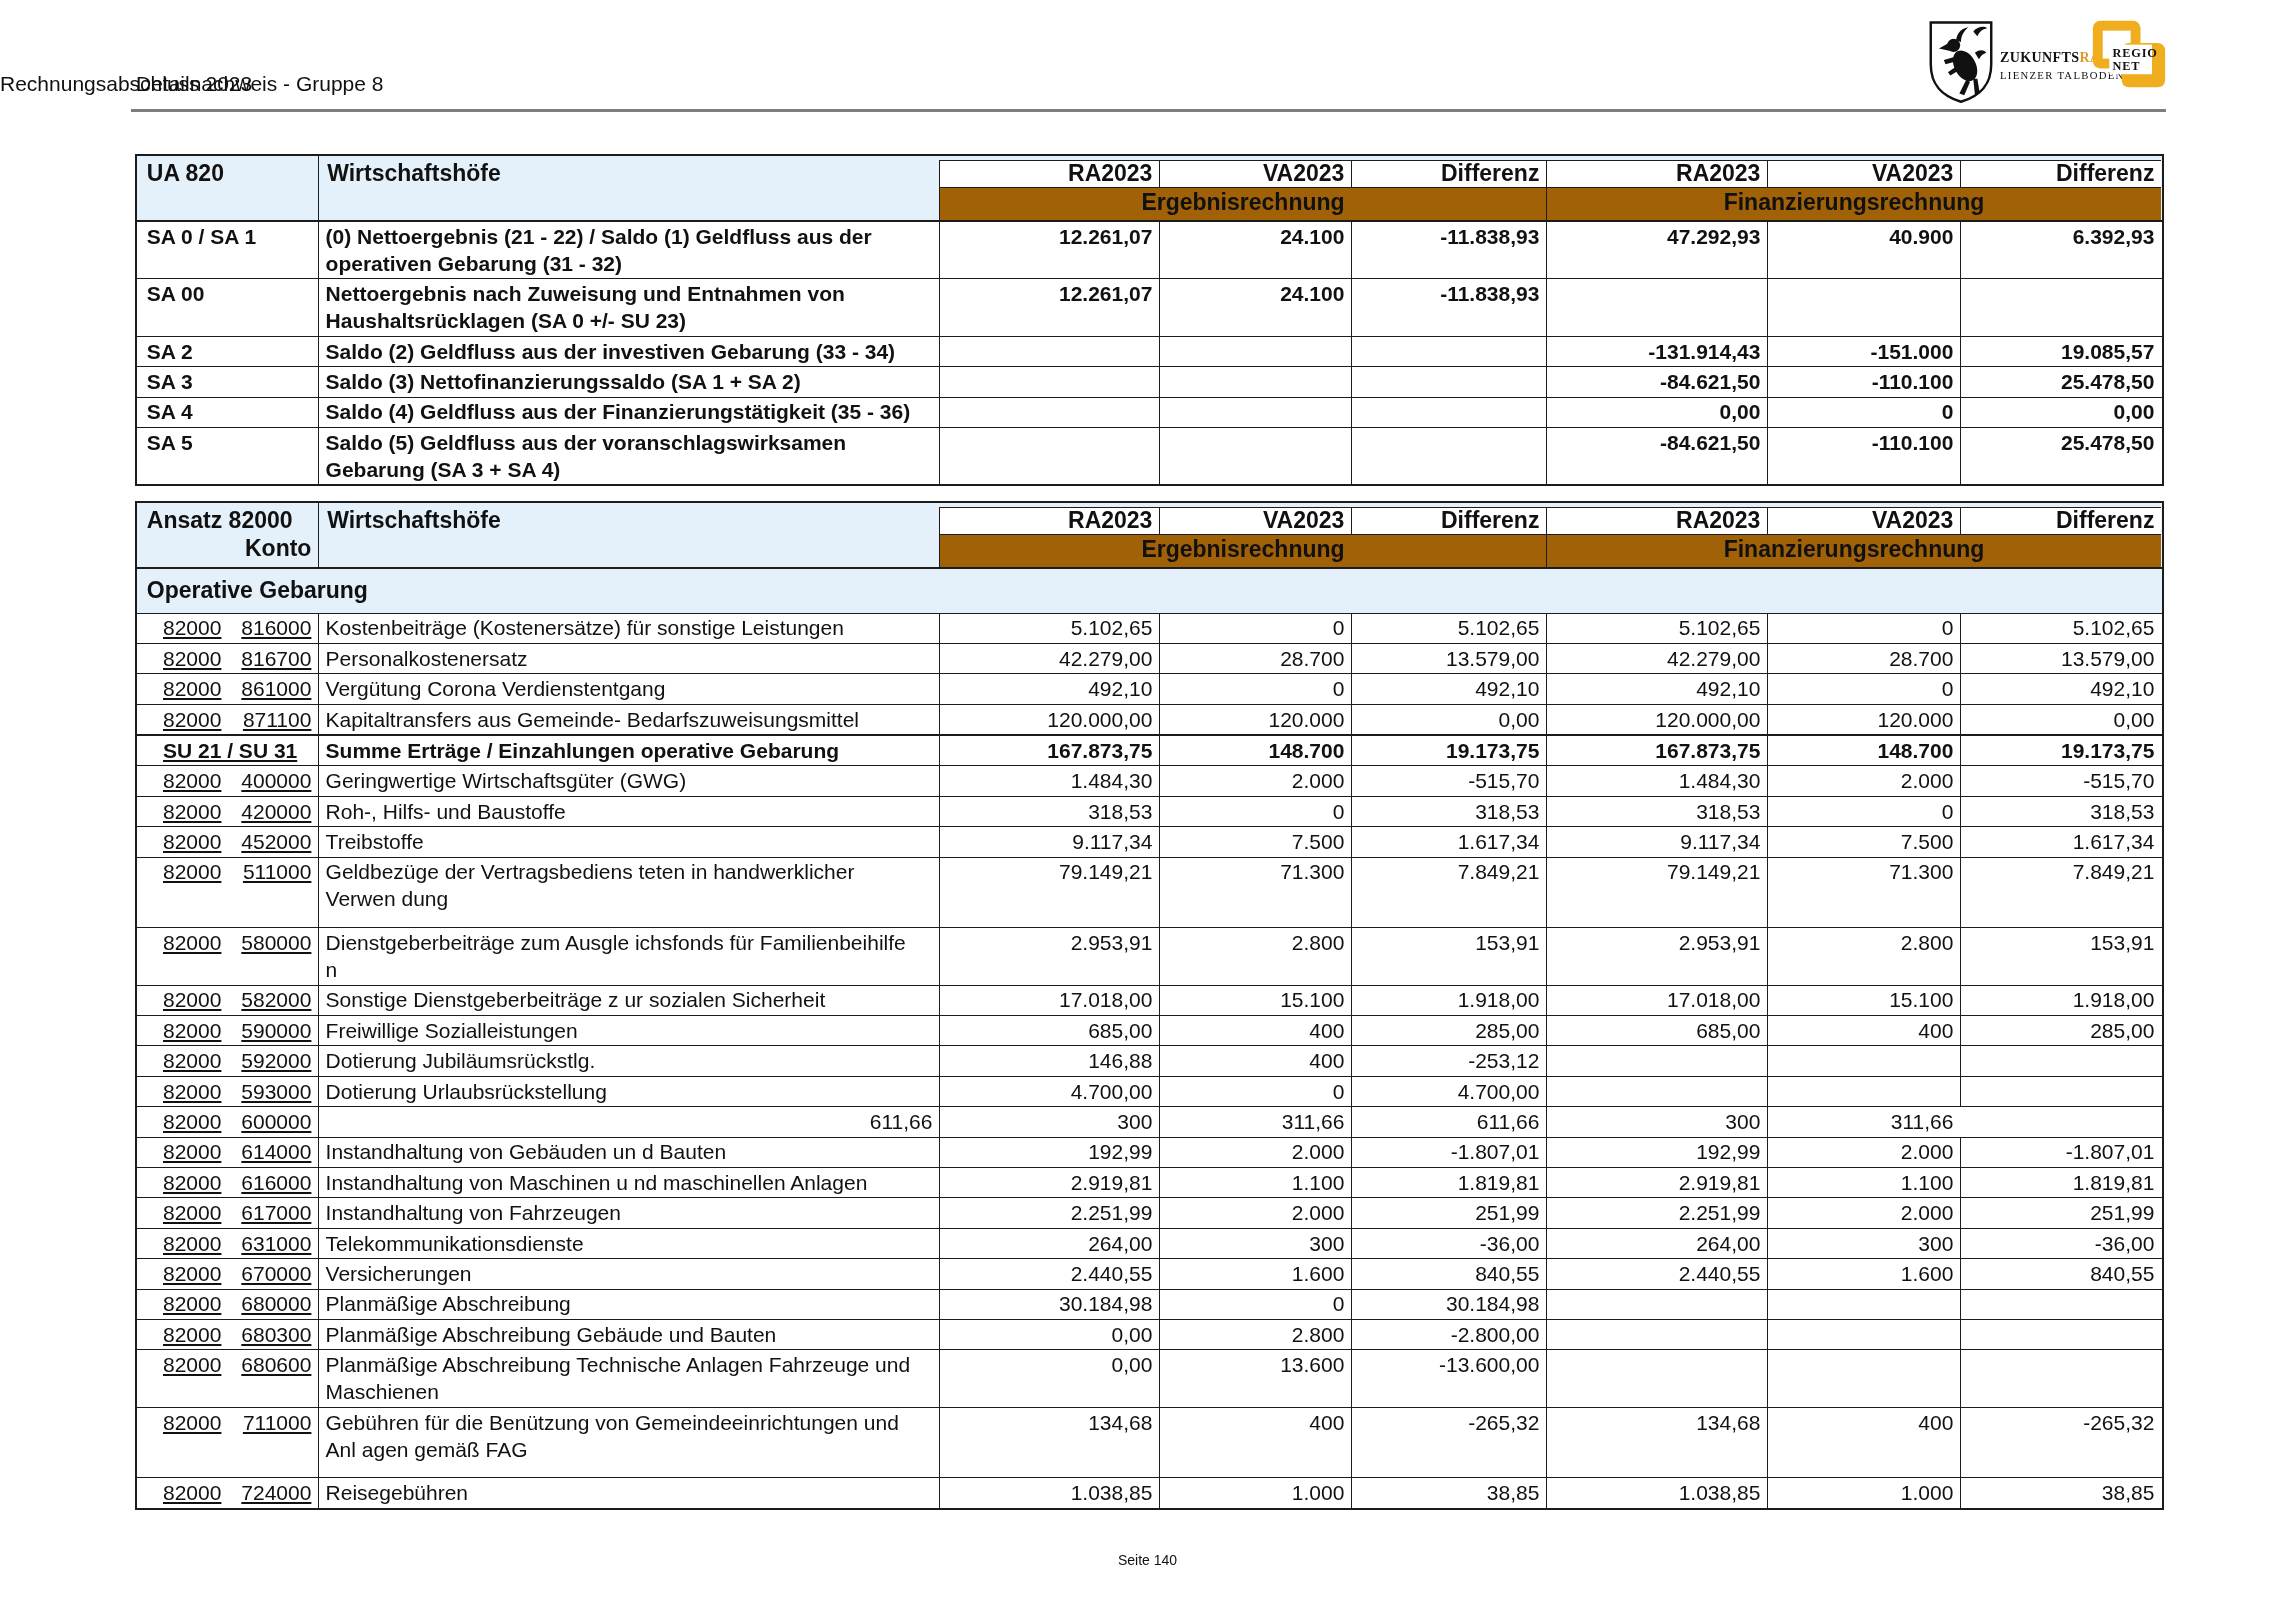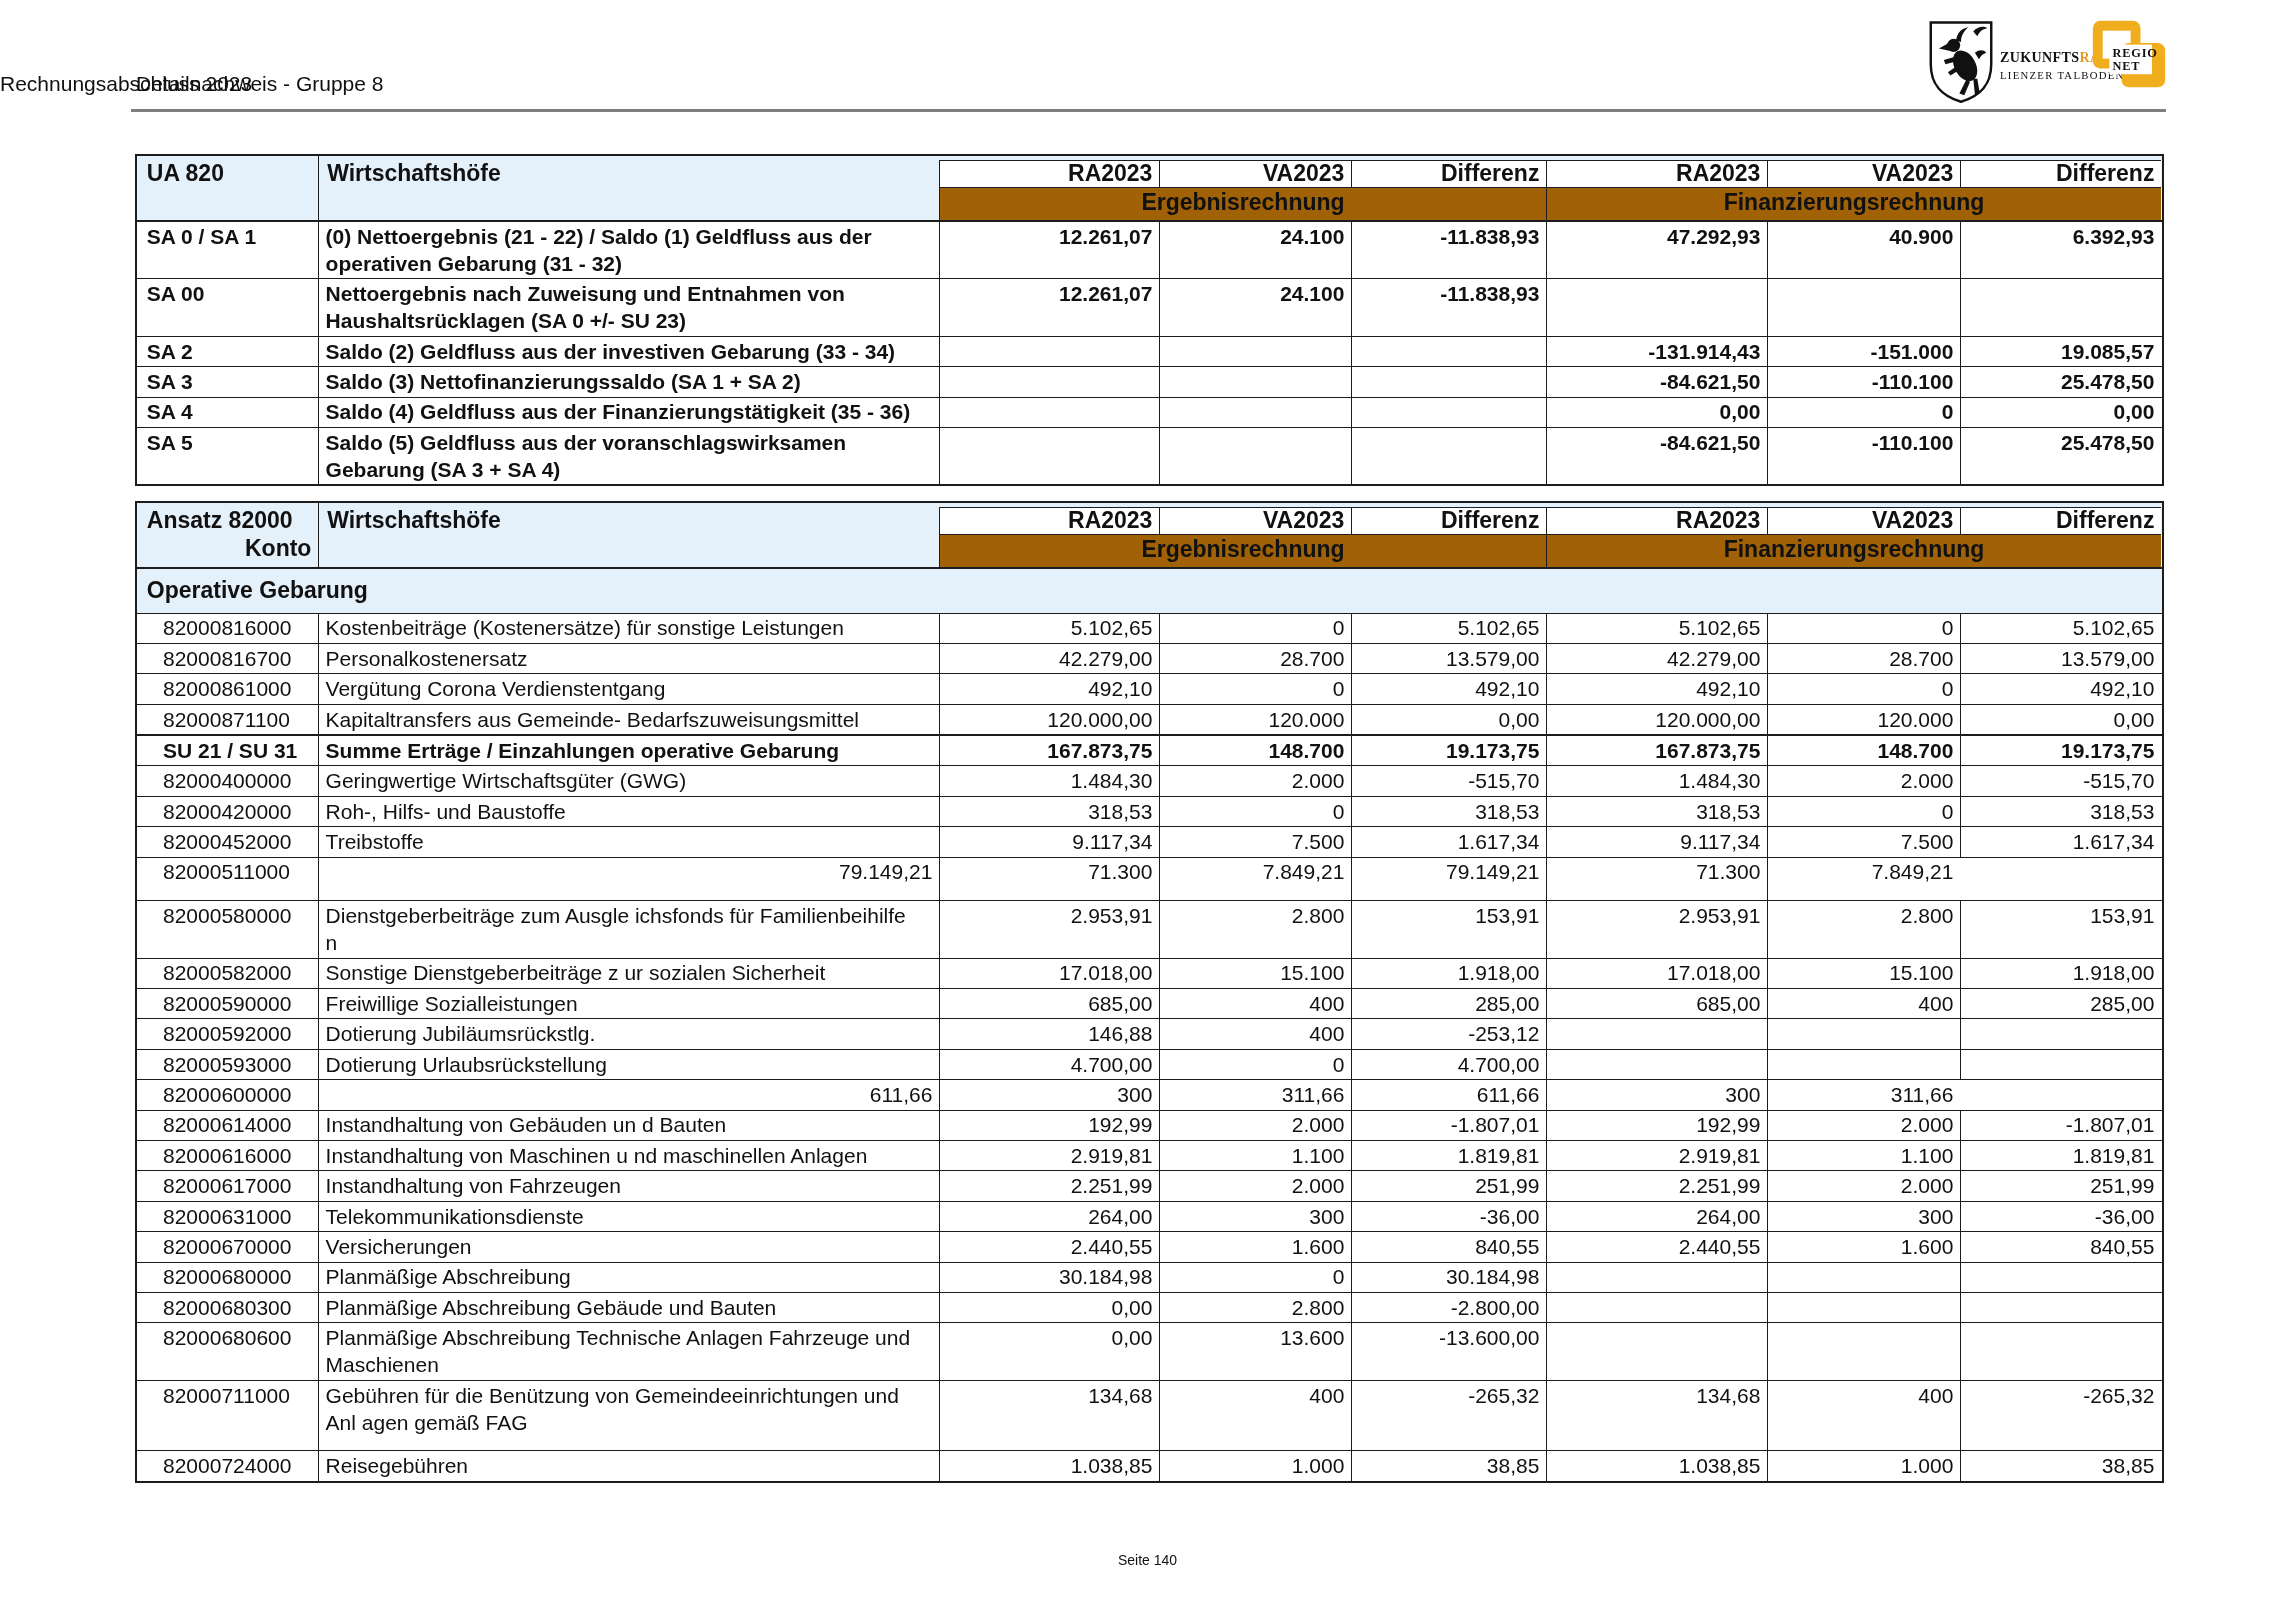--- a/index.html
+++ b/index.html
@@ -42,21 +42,21 @@
   .c3{grid-column:3}.c4{grid-column:4}.c5{grid-column:5}.c6{grid-column:6}.c7{grid-column:7}.c8{grid-column:8}
   .th-group{
     grid-row:2;background:#a16207;border-left:1.6px solid #1c1c1c;
     text-align:center;font-weight:700;font-size:23px;line-height:29.5px;
   }
   .g1{grid-column:3/6}.g2{grid-column:6/9}
   .section-row{background:#e5f1fa;font-weight:700;font-size:23px;padding:7.4px 9.8px 9px;line-height:27px;}
   .row{display:grid;grid-template-columns:var(--cols);border-top:1.6px solid #1c1c1c;}
   .summary .tbody > div.row:first-of-type{border-top:none;}
   .row > div{padding:0.8px 6.6px 1.6px;font-size:21px;line-height:27px;box-sizing:border-box;}
-  .code-cell{display:flex;justify-content:flex-start;padding-left:26px !important;}
+  .code-cell{display:flex;justify-content:space-between;padding-left:26px !important;text-decoration:underline;}
   .scode-cell{padding-left:9.8px !important;}
   .label-cell{border-left:1.6px solid #1c1c1c;white-space:pre-line;}
   .num-cell{border-left:1.6px solid #1c1c1c;text-align:right;}
   .summary .row{font-weight:700;}
   .row.bold{font-weight:700;border-top-width:2.5px;}
   .row.pad > div{padding-bottom:14.8px;}
   
   .page-footer{position:absolute;left:0;top:1552px;width:2295px;text-align:center;font-size:14px;}
 </style>
 </head>
@@ -315,20 +315,22 @@
           <div class="num-cell">9.117,34</div>
           <div class="num-cell">7.500</div>
           <div class="num-cell">1.617,34</div>
         </div>
 
         <div class="row pad">
           <div class="code-cell">
             <span>82000</span>
             <span>511000</span>
           </div>
+          <div class="label-cell">Geldbezüge der Vertragsbediens teten in handwerklicher
+Verwen dung</div>
           <div class="num-cell">79.149,21</div>
           <div class="num-cell">71.300</div>
           <div class="num-cell">7.849,21</div>
           <div class="num-cell">79.149,21</div>
           <div class="num-cell">71.300</div>
           <div class="num-cell">7.849,21</div>
         </div>
 
         <div class="row">
           <div class="code-cell">

